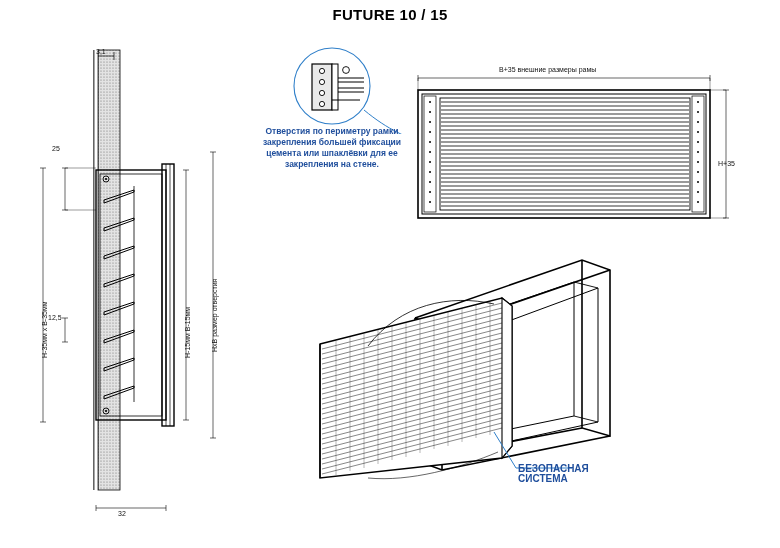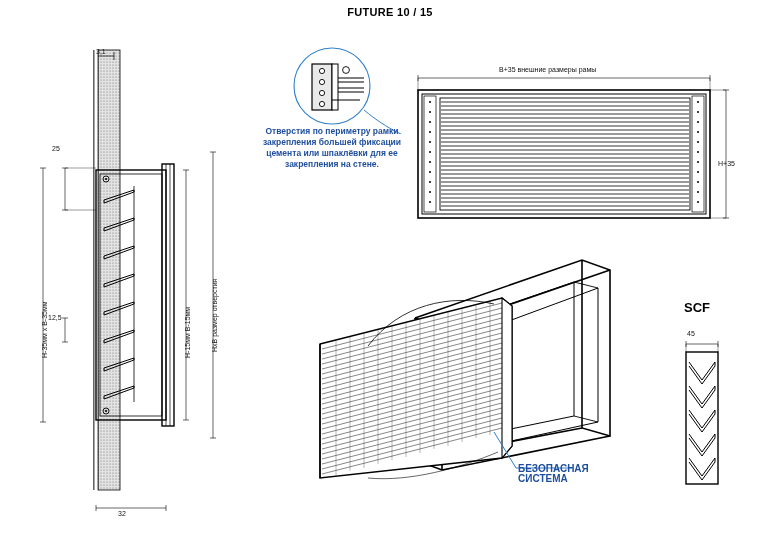--- a/index.html
+++ b/index.html
@@ -21,21 +21,21 @@
     width: 780px;
     height: 548px;
   }
   .abs { position: absolute; }
 
   
   .title {
     left: 0; top: 6px;
     width: 780px;
     text-align: center;
-    font-size: 11px;
+    font-size: 15px;
     font-weight: bold;
     letter-spacing: 0.3px;
   }
 
   
   .dim {
     font-size: 7px;
     color: #111;
     white-space: nowrap;
   }
@@ -344,35 +344,14 @@
       <path d="M88 232 C130 236 180 222 218 206" fill="none" stroke="#000" stroke-width="0.6"></path>
 
       <path d="M214 186 L236 222" fill="none" stroke="#2f7fc9" stroke-width="1"></path>
       <line x1="236" y1="222" x2="292" y2="222" stroke="#2f7fc9" stroke-width="1"></line>
     </svg>
 
     <div class="abs callout2" style="left:238px; top:218px; width:110px;">БЕЗОПАСНАЯ
 СИСТЕМА</div>
   </div>
 
-  <div class="abs" style="left:672px; top:300px; width:100px; height:210px;">
-    <div class="abs scf-label" style="left:12px; top:0px;">SCF</div>
-    <div class="abs dim" style="left:15px; top:30px;">45</div>
-
-    <svg width="100" height="180" viewBox="0 0 100 180" style="position:absolute; left:0; top:28px;">
-
-      <line x1="14" y1="16" x2="46" y2="16" stroke="#000" stroke-width="0.6"></line>
-      <line x1="14" y1="13" x2="14" y2="19" stroke="#000" stroke-width="0.6"></line>
-      <line x1="46" y1="13" x2="46" y2="19" stroke="#000" stroke-width="0.6"></line>
-      <line x1="14" y1="16" x2="14" y2="24" stroke="#000" stroke-width="0.4"></line>
-      <line x1="46" y1="16" x2="46" y2="24" stroke="#000" stroke-width="0.4"></line>
-
-      <rect x="14" y="24" width="32" height="132" fill="#ffffff" stroke="#000" stroke-width="1.4"></rect>
-
-      <polyline points="17,34 30,52 43,34 43,38 30,56 17,38" fill="none" stroke="#000" stroke-width="1"></polyline>
-      <polyline points="17,58 30,76 43,58 43,62 30,80 17,62" fill="none" stroke="#000" stroke-width="1"></polyline>
-      <polyline points="17,82 30,100 43,82 43,86 30,104 17,86" fill="none" stroke="#000" stroke-width="1"></polyline>
-      <polyline points="17,106 30,124 43,106 43,110 30,128 17,110" fill="none" stroke="#000" stroke-width="1"></polyline>
-      <polyline points="17,130 30,148 43,130 43,134 30,152 17,134" fill="none" stroke="#000" stroke-width="1"></polyline>
-    </svg>
-  </div>
 
 </div>
 
 </body></html>

